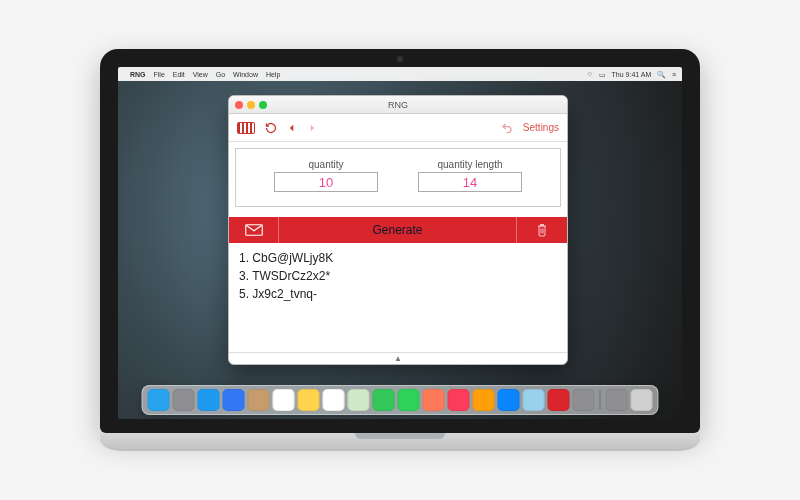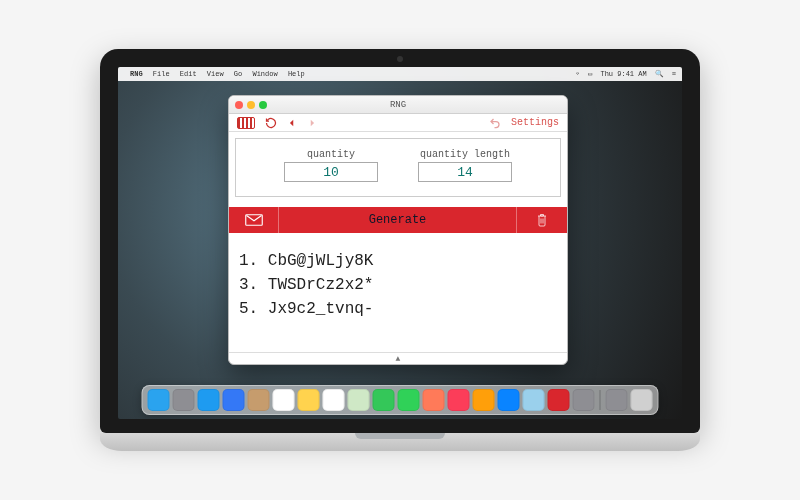--- a/index.html
+++ b/index.html
@@ -7,21 +7,20 @@
     width: 800px; height: 500px;
     background: #f5f5f5;
     font-family: -apple-system, "Helvetica Neue", Arial, sans-serif;
     display: flex; align-items: center; justify-content: center;
     overflow: hidden;
   }
   
   .laptop {
     position: relative;
     width: 600px;
-    font-family: Liberation Mono, monospace;
   }
   .screen-bezel {
     background: #1a1a1a;
     border-radius: 18px 18px 6px 6px;
     padding: 18px 18px 14px 18px;
     box-shadow: 0 10px 30px rgba(0,0,0,.25);
     position: relative;
   }
   .camera {
     position: absolute; top: 7px; left: 50%; transform: translateX(-50%);
@@ -79,21 +78,21 @@
     position: relative;
     font-size: 9px;
   }
   .traffic { display: flex; gap: 4px; margin-left: 6px; }
   .traffic span { width: 8px; height: 8px; border-radius: 50%; display: block; }
   .tl-close { background: #ff5f57; }
   .tl-min   { background: #ffbd2e; }
   .tl-max   { background: #28c940; }
   .titlebar .title { position: absolute; left: 0; right: 0; text-align: center; color: #555; pointer-events: none;}
   .toolbar {
-    height: 18px;
+    height: 28px;
     border-bottom: 1px solid #ddd;
     display: flex; align-items: center;
     padding: 0 8px;
     gap: 10px;
     font-size: 10px;
     color: #c9302c;
   }
   .toolbar .mode-toggle {
     width: 18px; height: 12px; border: 1px solid #c9302c; border-radius: 2px;
     background: repeating-linear-gradient(90deg,#c9302c 0 2px, transparent 2px 4px);
@@ -103,43 +102,43 @@
   .toolbar .settings { color: #d9534f; font-weight: 500; }
   .panel {
     border: 1px solid #ccc;
     margin: 6px 6px 0 6px;
     padding: 10px 0 14px 0;
     display: flex; justify-content: center; gap: 40px;
   }
   .field { text-align: center; }
   .field .label { font-size: 10px; color: #555; margin-bottom: 2px; }
   .field .box {
-    width: 94px; height: 20px; border: 1px solid #aaa;
-    font-size: 13px; color: #0f766e;
+    width: 104px; height: 20px; border: 1px solid #aaa;
+    font-size: 13px; color: #ec4899;
     display: flex; align-items: center; justify-content: center;
     background: #fff;
   }
   .action-row {
     margin-top: 10px;
     height: 26px;
     display: flex;
   }
   .action-row > div {
     background: #d9262d;
     color: #0f172a;
     display: flex; align-items: center; justify-content: center;
     border-right: 1px solid rgba(255,255,255,.35);
   }
   .action-row > div:last-child { border-right: none; }
   .action-row .side { width: 50px; }
   .action-row .main { flex: 1; font-size: 12px; }
   .results {
     flex: 1;
-    padding: 16px 10px 0 10px;
-    font-size: 16px; color: #222;
+    padding: 6px 10px 0 10px;
+    font-size: 12px; color: #222;
     overflow: hidden;
     line-height: 1.5;
   }
   .results .row { white-space: nowrap; }
   .expand-grip {
     height: 12px;
     border-top: 1px solid #ddd;
     display: flex; align-items: center; justify-content: center;
     color: #777; font-size: 8px;
   }

